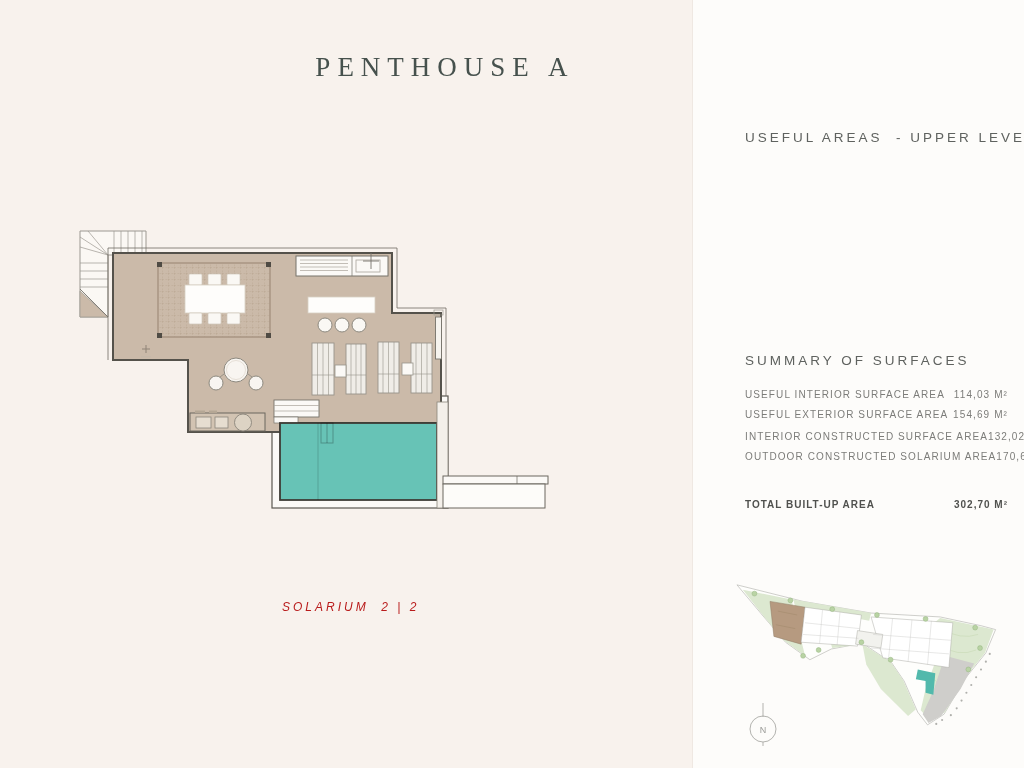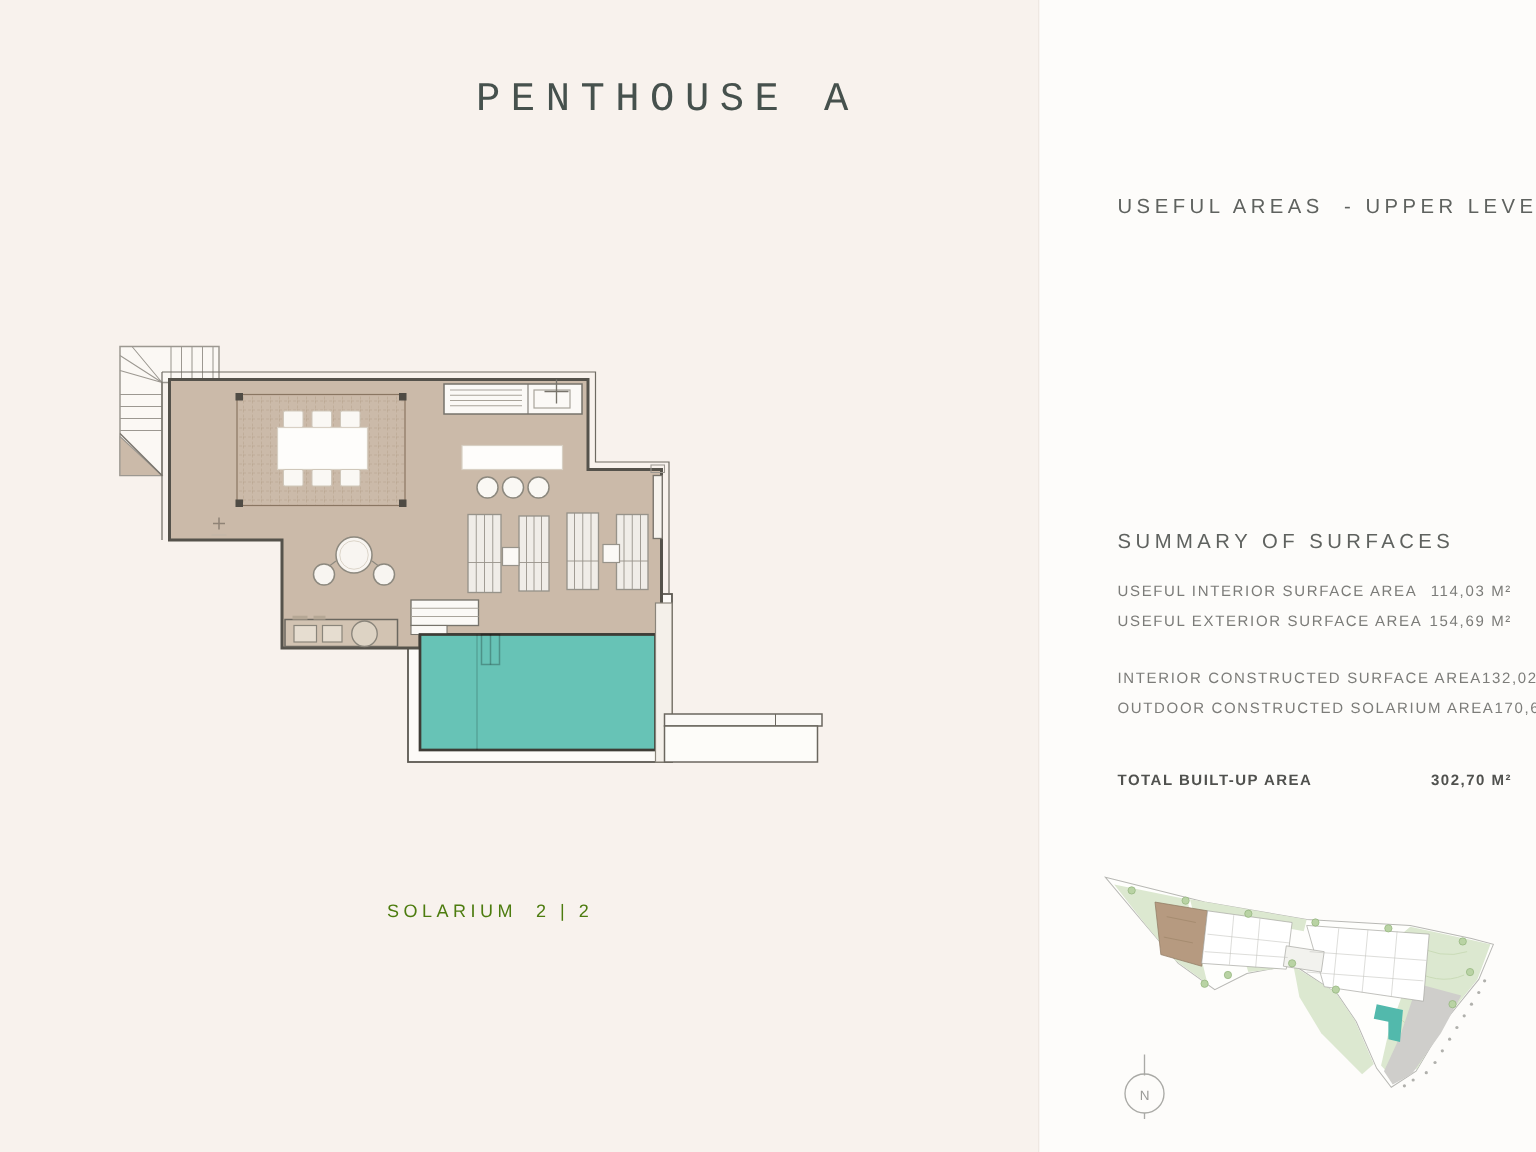--- a/index.html
+++ b/index.html
@@ -10,38 +10,38 @@
   .page-left{
     position:absolute;left:0;top:0;width:692px;height:768px;
     background:#f8f2ed;border-right:1px solid #efe8e2;
   }
   .page-right{
     position:absolute;left:693px;top:0;width:331px;height:768px;
     background:#fdfcfa;
   }
   .title{
     position:absolute;left:190px;top:52px;width:510px;text-align:center;
-    font-family:Liberation Mono, monospace;font-size:27px;font-weight:400;
+    font-family:Liberation Serif, serif;font-size:27px;font-weight:400;
     letter-spacing:7px;color:#46514d;white-space:pre;
   }
   .plan-svg{position:absolute;left:78px;top:225px;}
   .plan-caption{
-    position:absolute;left:258px;top:600px;font-size:12px;letter-spacing:3px;
-    color:#4d7c0f;white-space:pre;
+    position:absolute;left:282px;top:600px;font-size:12px;letter-spacing:3px;
+    color:#b91c1c;white-space:pre;font-style:italic;
   }
   .panel-block{position:absolute;left:745px;width:263px;}
   .panel-block h2{
     margin:0 0 16px 0;font-size:13.5px;font-weight:400;letter-spacing:3px;
     color:#5f625f;white-space:pre;
   }
   .row{
     display:flex;justify-content:space-between;align-items:center;
     height:20px;font-size:10px;letter-spacing:1.1px;color:#7c7c79;white-space:pre;
   }
-  .row.gap-above{margin-top:18px;}
+  .row.gap-above{margin-top:2px;}
   .row.total{margin-top:28px;font-weight:bold;color:#50514e;letter-spacing:1px;}
   .map-svg{position:absolute;left:735px;top:572px;}
   .compass-svg{position:absolute;left:746px;top:700px;}
 </style>
 </head>
 <body>
 
 <div class="canvas">
 
   <div class="page-left"></div>

